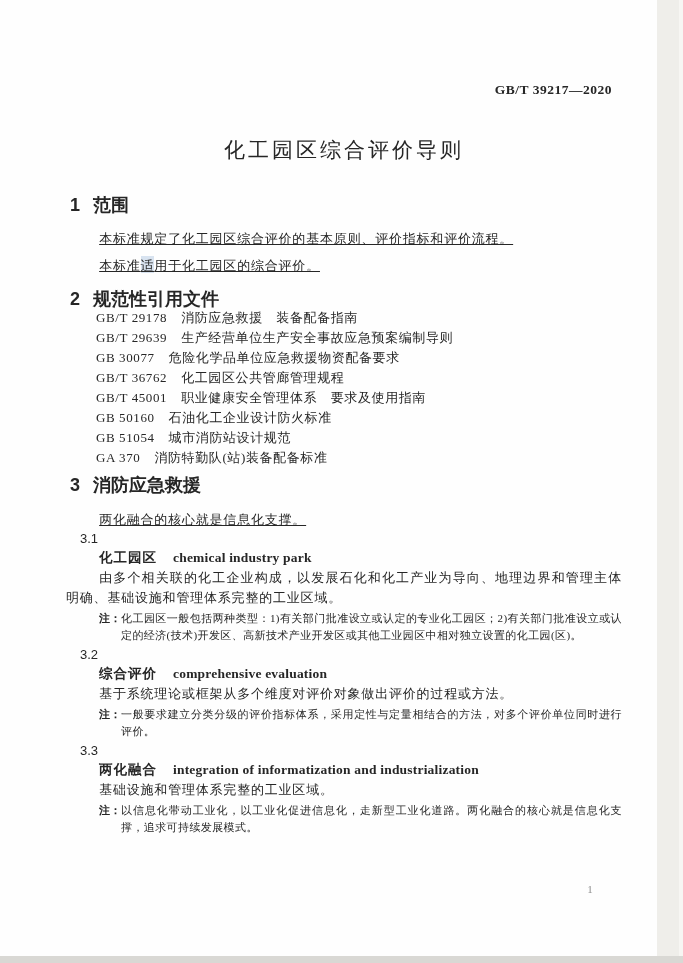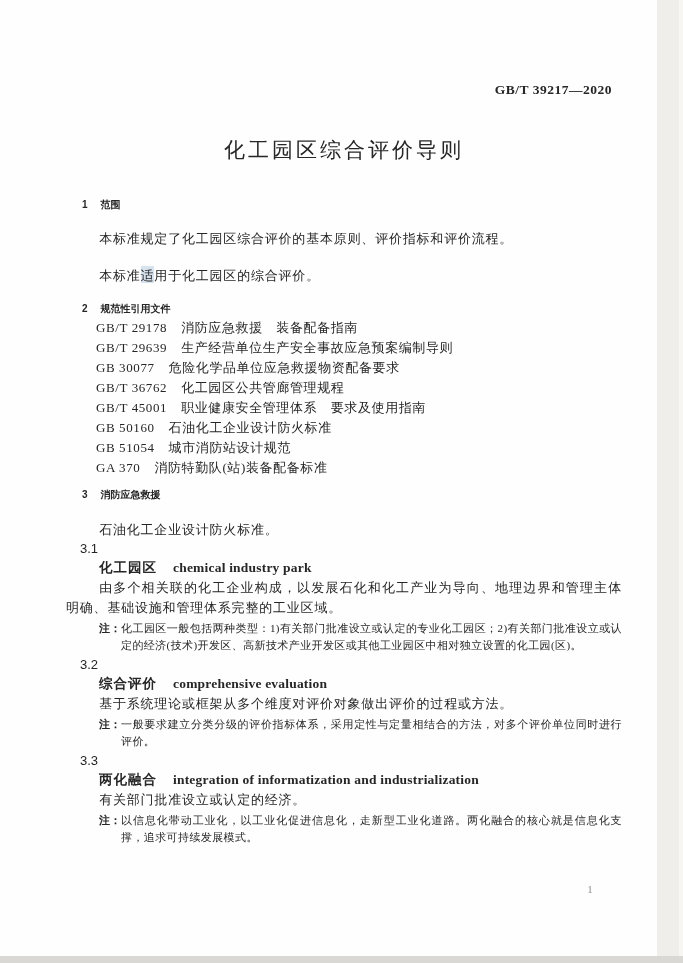--- a/index.html
+++ b/index.html
@@ -47,39 +47,40 @@
   .doc-title {
     margin-top: 40px;
     text-align: center;
     font-family: "Liberation Sans", "DejaVu Sans", sans-serif;
     font-size: 21px;
     font-weight: normal;
     letter-spacing: 3px;
     line-height: 26px;
   }
   .clause-heading {
-    margin-left: 16px;
-    font-family: "Liberation Sans", "DejaVu Sans", sans-serif;
-    font-size: 10px;
+    margin-left: 4px;
+    font-family: "Liberation Sans", "DejaVu Sans", sans-serif;
+    font-size: 18px;
     font-weight: bold;
     line-height: 18px;
   }
   .clause-heading .clause-no { margin-right: 13px; font-weight: bold; }
   .h-scope    { margin-top: 33px; }
   .h-normrefs { margin-top: 14px; }
   .h-terms    { margin-top: 8px;  }
   .body-p {
     font-size: 13px;
     line-height: 21px;
     text-align: justify;
     text-indent: 2.55em;
     letter-spacing: 0.8px;
+    text-decoration: underline;
   }
   .p-scope-1 { margin-top: 14px; }
-  .p-scope-2 { margin-top: 16px; }
+  .p-scope-2 { margin-top: 6px; }
   .p-normrefs-intro { margin-top: 17px; }
   .p-terms-intro { margin-top: 15px; }
   .hl {
     background: #d8e3f0;
     box-shadow: 0 -2px 0 #d8e3f0;
   }
   .ref-list { margin-top: 0; margin-left: 30px; }
   .ref-item {
     font-size: 13px;
     line-height: 20px;
@@ -173,21 +174,21 @@
       <div class="ref-item"><span class="ref-code">GB/T 36762</span><span>化工园区公共管廊管理规程</span></div>
       <div class="ref-item"><span class="ref-code">GB/T 45001</span><span>职业健康安全管理体系　要求及使用指南</span></div>
       <div class="ref-item"><span class="ref-code">GB 50160</span><span>石油化工企业设计防火标准</span></div>
       <div class="ref-item"><span class="ref-code">GB 51054</span><span>城市消防站设计规范</span></div>
       <div class="ref-item"><span class="ref-code">GA 370</span><span>消防特勤队(站)装备配备标准</span></div>
     </div>
 
     <div class="clause-heading h-terms">
       <span class="clause-no">3</span><span>消防应急救援</span>
     </div>
-    <p class="body-p p-terms-intro">石油化工企业设计防火标准。</p>
+    <p class="body-p p-terms-intro">两化融合的核心就是信息化支撑。</p>
 
     <div class="term-no">3.1</div>
     <div class="term-heading">
       <span class="term-zh">化工园区</span><span class="term-en">chemical industry park</span>
     </div>
     <p class="term-def">由多个相关联的化工企业构成，以发展石化和化工产业为导向、地理边界和管理主体明确、基础设施和管理体系完整的工业区域。</p>
     <div class="note-row">
       <span class="note-label">注：</span>
       <span class="note-text">化工园区一般包括两种类型：1)有关部门批准设立或认定的专业化工园区；2)有关部门批准设立或认定的经济(技术)开发区、高新技术产业开发区或其他工业园区中相对独立设置的化工园(区)。</span>
     </div>
@@ -199,21 +200,21 @@
     <p class="term-def">基于系统理论或框架从多个维度对评价对象做出评价的过程或方法。</p>
     <div class="note-row">
       <span class="note-label">注：</span>
       <span class="note-text">一般要求建立分类分级的评价指标体系，采用定性与定量相结合的方法，对多个评价单位同时进行评价。</span>
     </div>
 
     <div class="term-no gap-2">3.3</div>
     <div class="term-heading">
       <span class="term-zh">两化融合</span><span class="term-en">integration of informatization and industrialization</span>
     </div>
-    <p class="term-def">有关部门批准设立或认定的经济。</p>
+    <p class="term-def">基础设施和管理体系完整的工业区域。</p>
     <div class="note-row">
       <span class="note-label">注：</span>
       <span class="note-text">以信息化带动工业化，以工业化促进信息化，走新型工业化道路。两化融合的核心就是信息化支撑，追求可持续发展模式。</span>
     </div>
 
   </div>
 
   <div class="page-number">1</div>
 </div>
 

